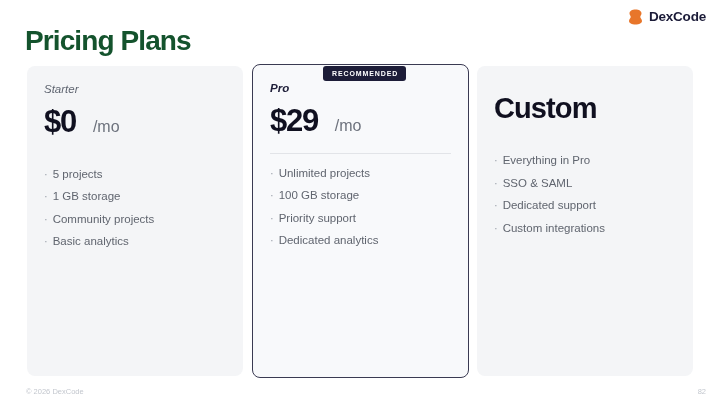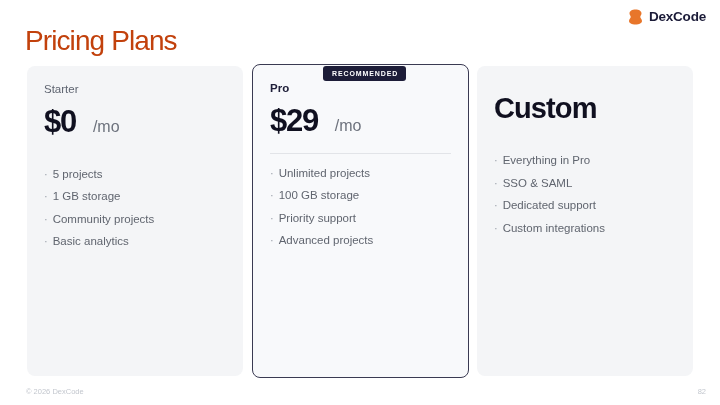--- a/index.html
+++ b/index.html
@@ -38,22 +38,22 @@
     line-height: 1;
   }
 
   
   .page-title {
     position: absolute;
     left: 25px;
     top: 26px;
     margin: 0;
     font-size: 28px;
-    font-weight: normal;
-    color: #c2410c;
+    font-weight: bold;
+    color: #14532d;
     letter-spacing: -0.9px;
     line-height: 1.1;
   }
 
   
   .cards {
     position: absolute;
     left: 0;
     top: 0;
     width: 720px;
@@ -87,20 +87,21 @@
     height: 314px;
     background: #f8f9fb;
     border: 1px solid #3a3a52;
   }
 
   .plan-name {
     font-size: 11.5px;
     color: #5e6470;
     line-height: 1;
     margin: 0 0 2px 0;
+    font-style: italic;
   }
   .card.pro .plan-name {
     color: #20203a;
     font-weight: bold;
   }
 
   .price-row {
     display: flex;
     align-items: baseline;
     margin: 10px 0 0 0;
@@ -243,21 +244,21 @@
       <li>
           <span class="feature-bullet">·</span>
           <span>100 GB storage</span>
         </li>
       <li>
           <span class="feature-bullet">·</span>
           <span>Priority support</span>
         </li>
       <li>
           <span class="feature-bullet">·</span>
-          <span>Advanced projects</span>
+          <span>Dedicated analytics</span>
         </li>
     </ul>
   </div>
 
   <div class="card enterprise">
     <div class="price-row">
       <span class="price-amount custom">Custom</span>
       <span class="price-period"></span>
     </div>
     <div class="divider hidden"></div>

